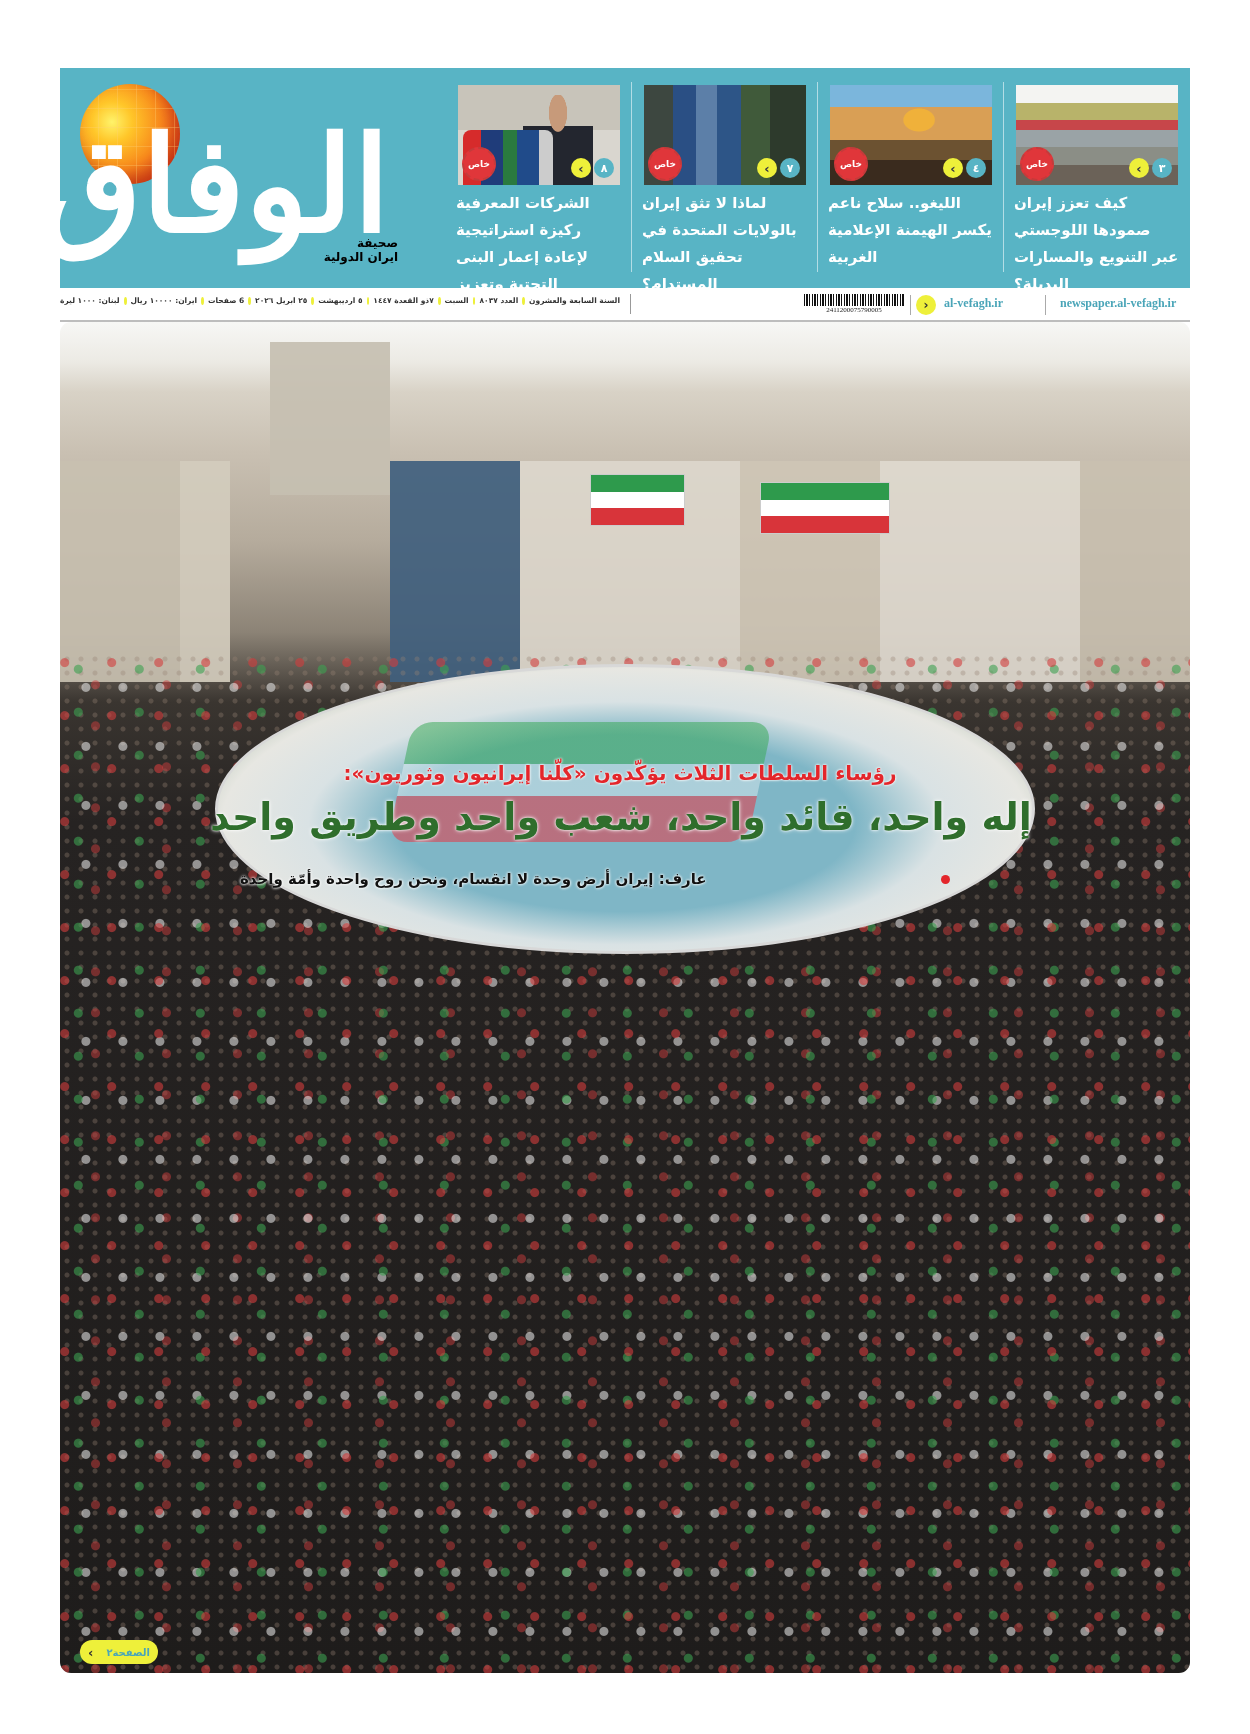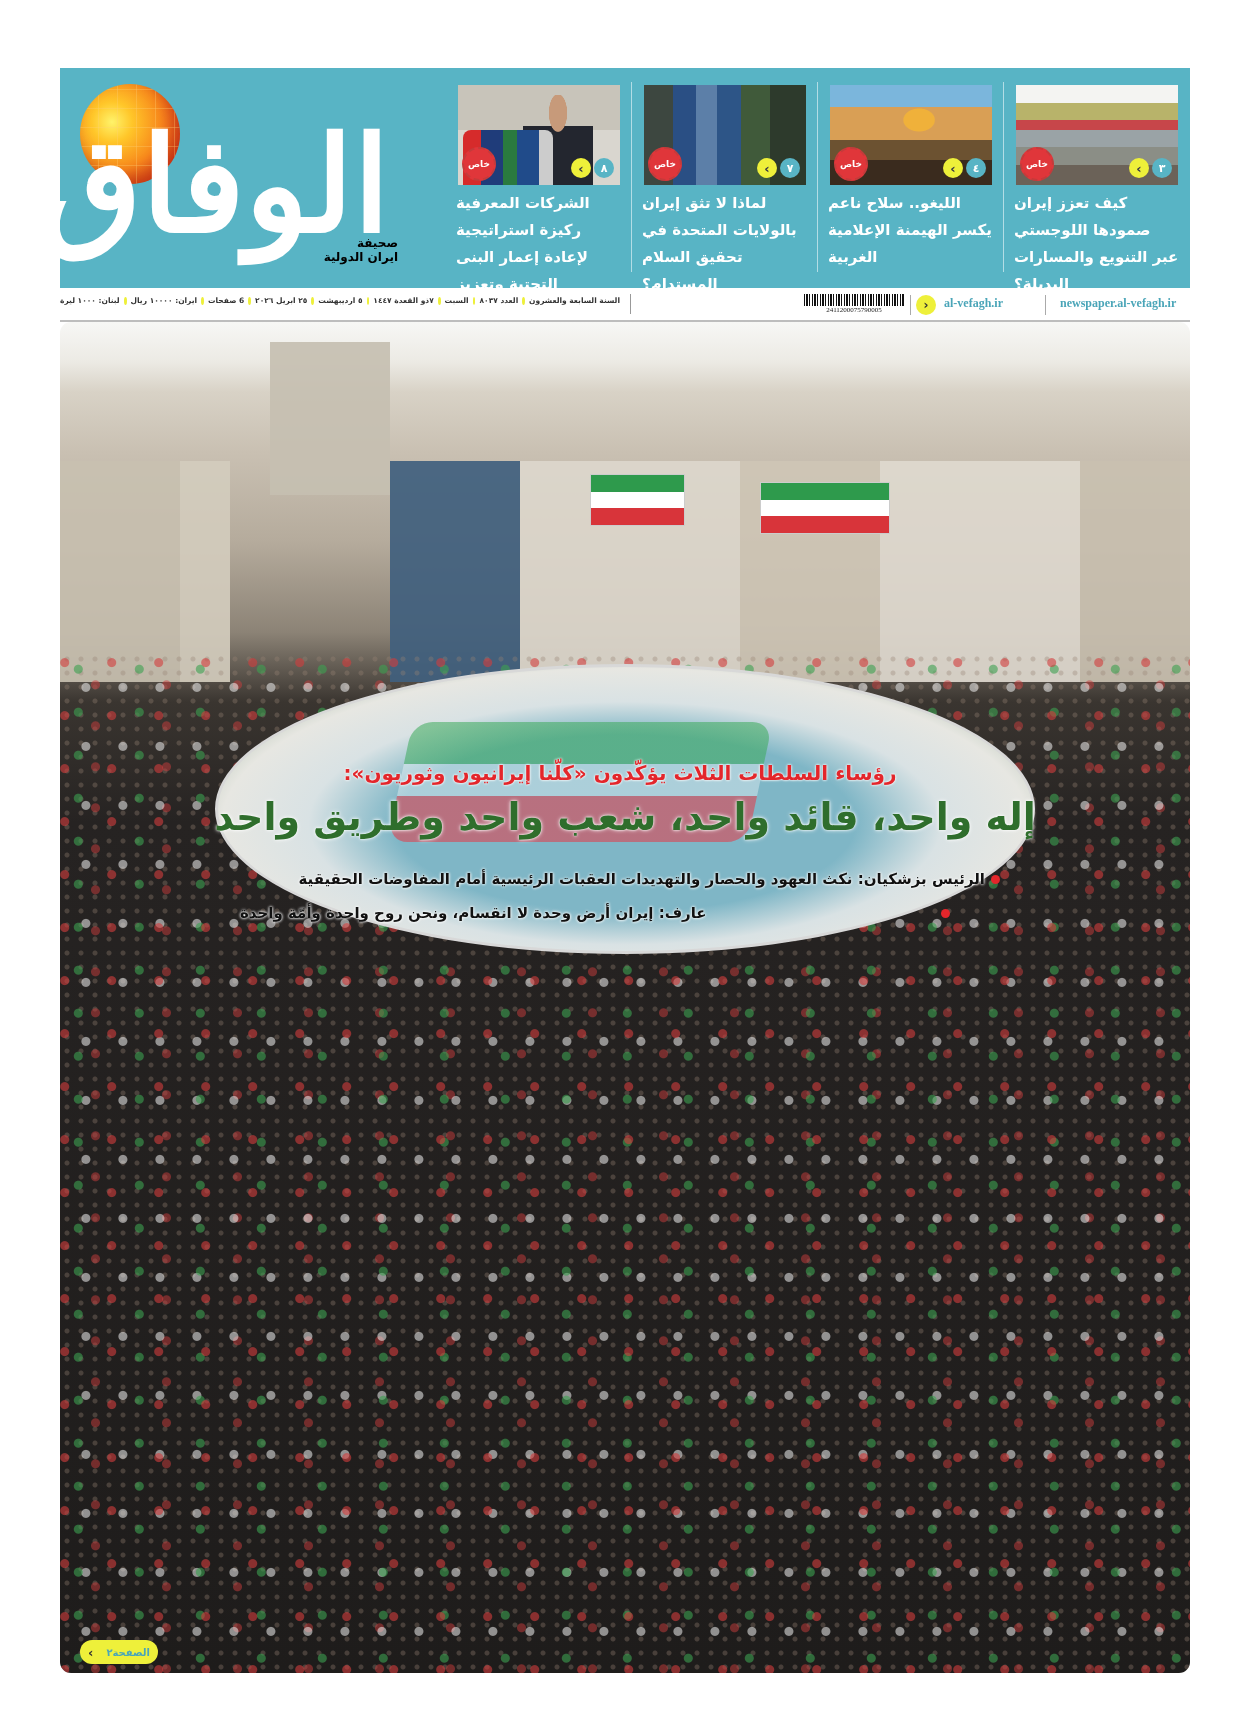--- a/index.html
+++ b/index.html
@@ -135,21 +135,21 @@
     background: linear-gradient(180deg, rgba(60,170,90,.55) 0 35%, rgba(255,255,255,.35) 35% 62%, rgba(222,66,80,.6) 62%);
     border-radius: 20px;
   }
 
   .kicker {
     position: absolute; left: 180px; top: 438px; width: 760px; direction: rtl; text-align: center;
     color: #e3262b; font-weight: bold; font-size: 20px; line-height: 26px;
     text-shadow: 0 0 3px #fff, 0 0 2px #fff;
   }
   .main-headline {
-    position: absolute; left: 150px; top: 470px; width: 830px; direction: rtl; text-align: center;
+    position: absolute; left: 150px; top: 470px; width: 830px; direction: rtl; text-align: left;
     color: #2f6e2c; font-weight: bold; font-size: 38px; line-height: 50px; letter-spacing: -1px;
     text-shadow: 0 0 4px rgba(255,255,255,.9), 0 0 2px #fff;
   }
   .bullets { position: absolute; left: 180px; top: 540px; width: 760px; direction: rtl; }
   .bullet { display: flex; flex-direction: row; align-items: center; gap: 6px; font-weight: bold; color: #111; font-size: 15px; line-height: 34px; text-shadow: 0 0 3px #fff, 0 0 3px #fff; white-space: nowrap; }
   .bullet .bdot { width: 9px; height: 9px; border-radius: 50%; background: #e3262b; display: inline-block; flex: 0 0 auto; }
   .bullet.b2 { padding-right: 50px; justify-content: space-between; }
 
   .page-pill {
     position: absolute; left: 20px; top: 1318px; width: 78px; height: 24px; border-radius: 12px;
@@ -259,24 +259,20 @@
   <div class="buildings"></div>
   <div class="flag1"></div>
   <div class="flag2"></div>
   <div class="crowd"></div>
   <div class="rotunda"></div>
   <div class="rotunda-flag"></div>
 
   <div class="kicker">رؤساء السلطات الثلاث يؤكّدون «كلّنا إيرانيون وثوريون»:</div>
   <h1 class="main-headline">إله واحد، قائد واحد، شعب واحد وطريق واحد</h1>
   <div class="bullets">
-    <div class="bullet">
-      <span class="bdot"></span>
-      <span>الرئيس بزشكيان: نكث العهود والحصار والتهديدات العقبات الرئيسية أمام المفاوضات الحقيقية</span>
-    </div>
     <div class="bullet b2">
       <span class="bdot"></span>
       <span>عارف: إيران أرض وحدة لا انقسام، ونحن روح واحدة وأمّة واحدة</span>
     </div>
   </div>
 
   <div class="page-pill">
     <span class="pp-arrow">‹</span>
     <span class="pp-label">الصفحة٢</span>
   </div>

